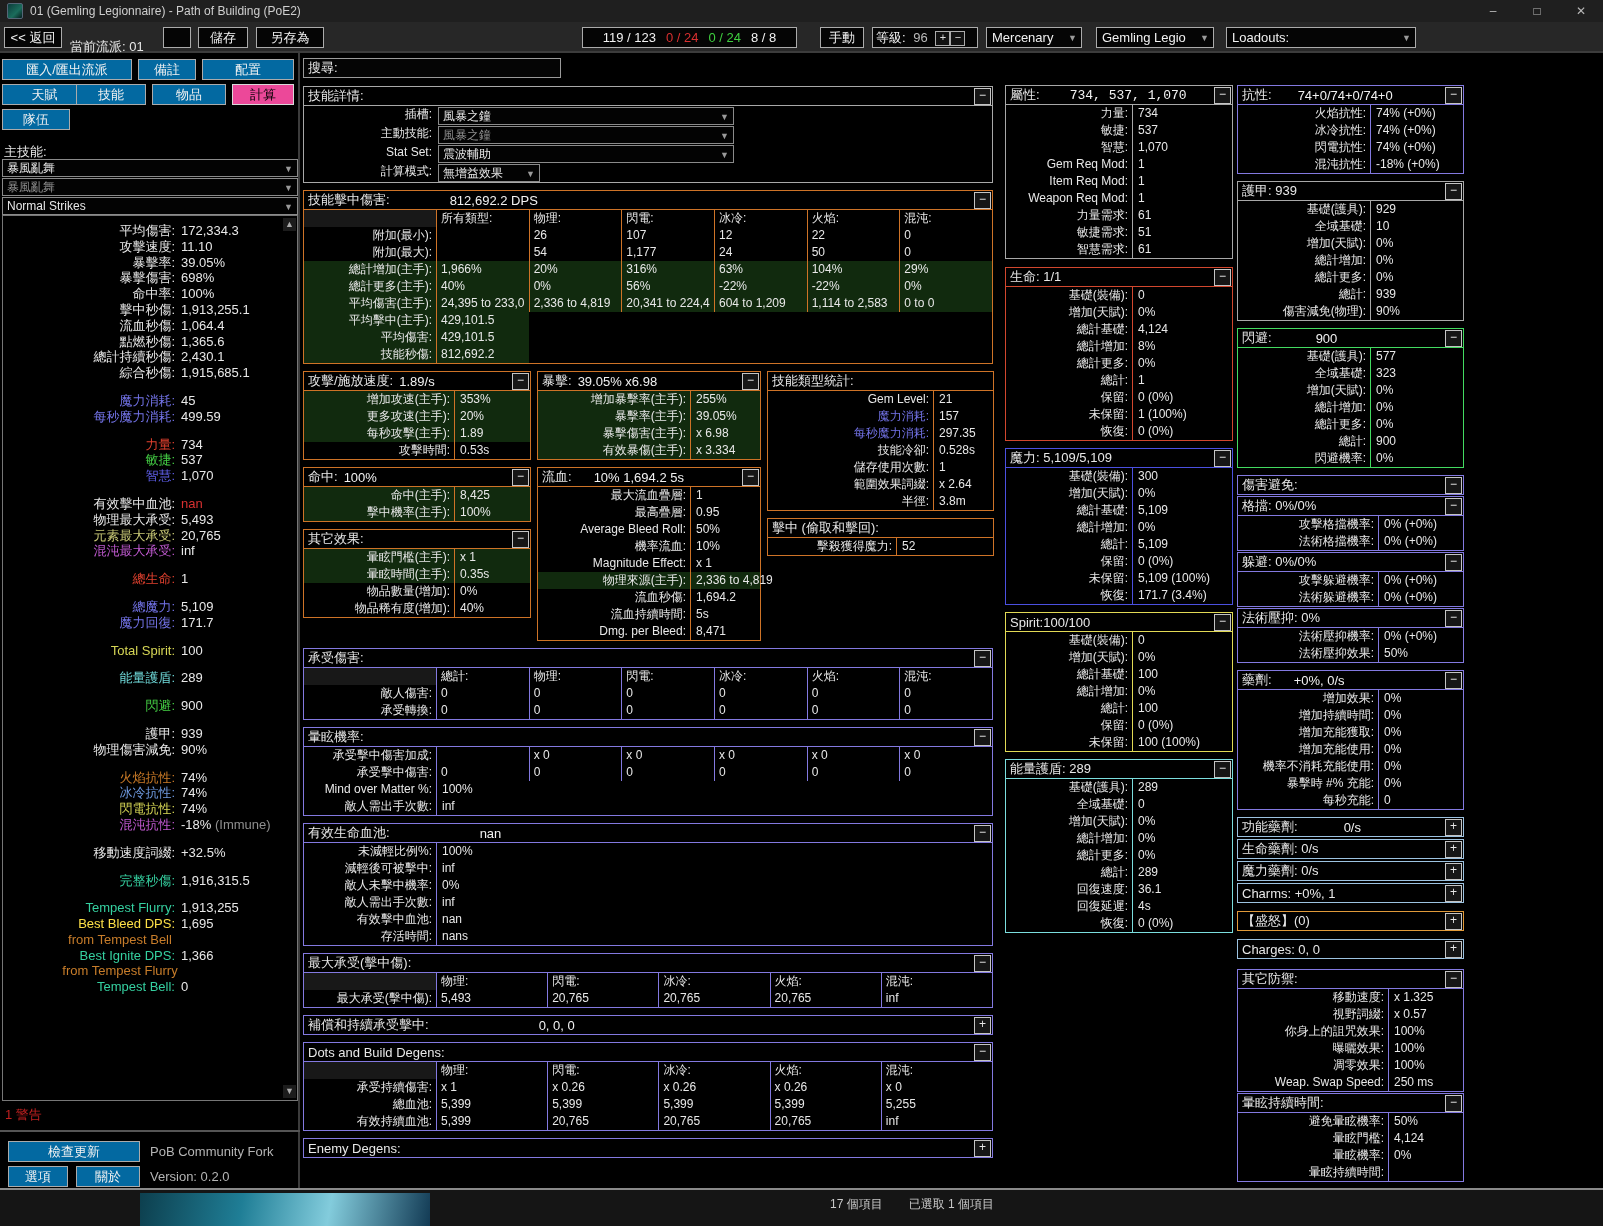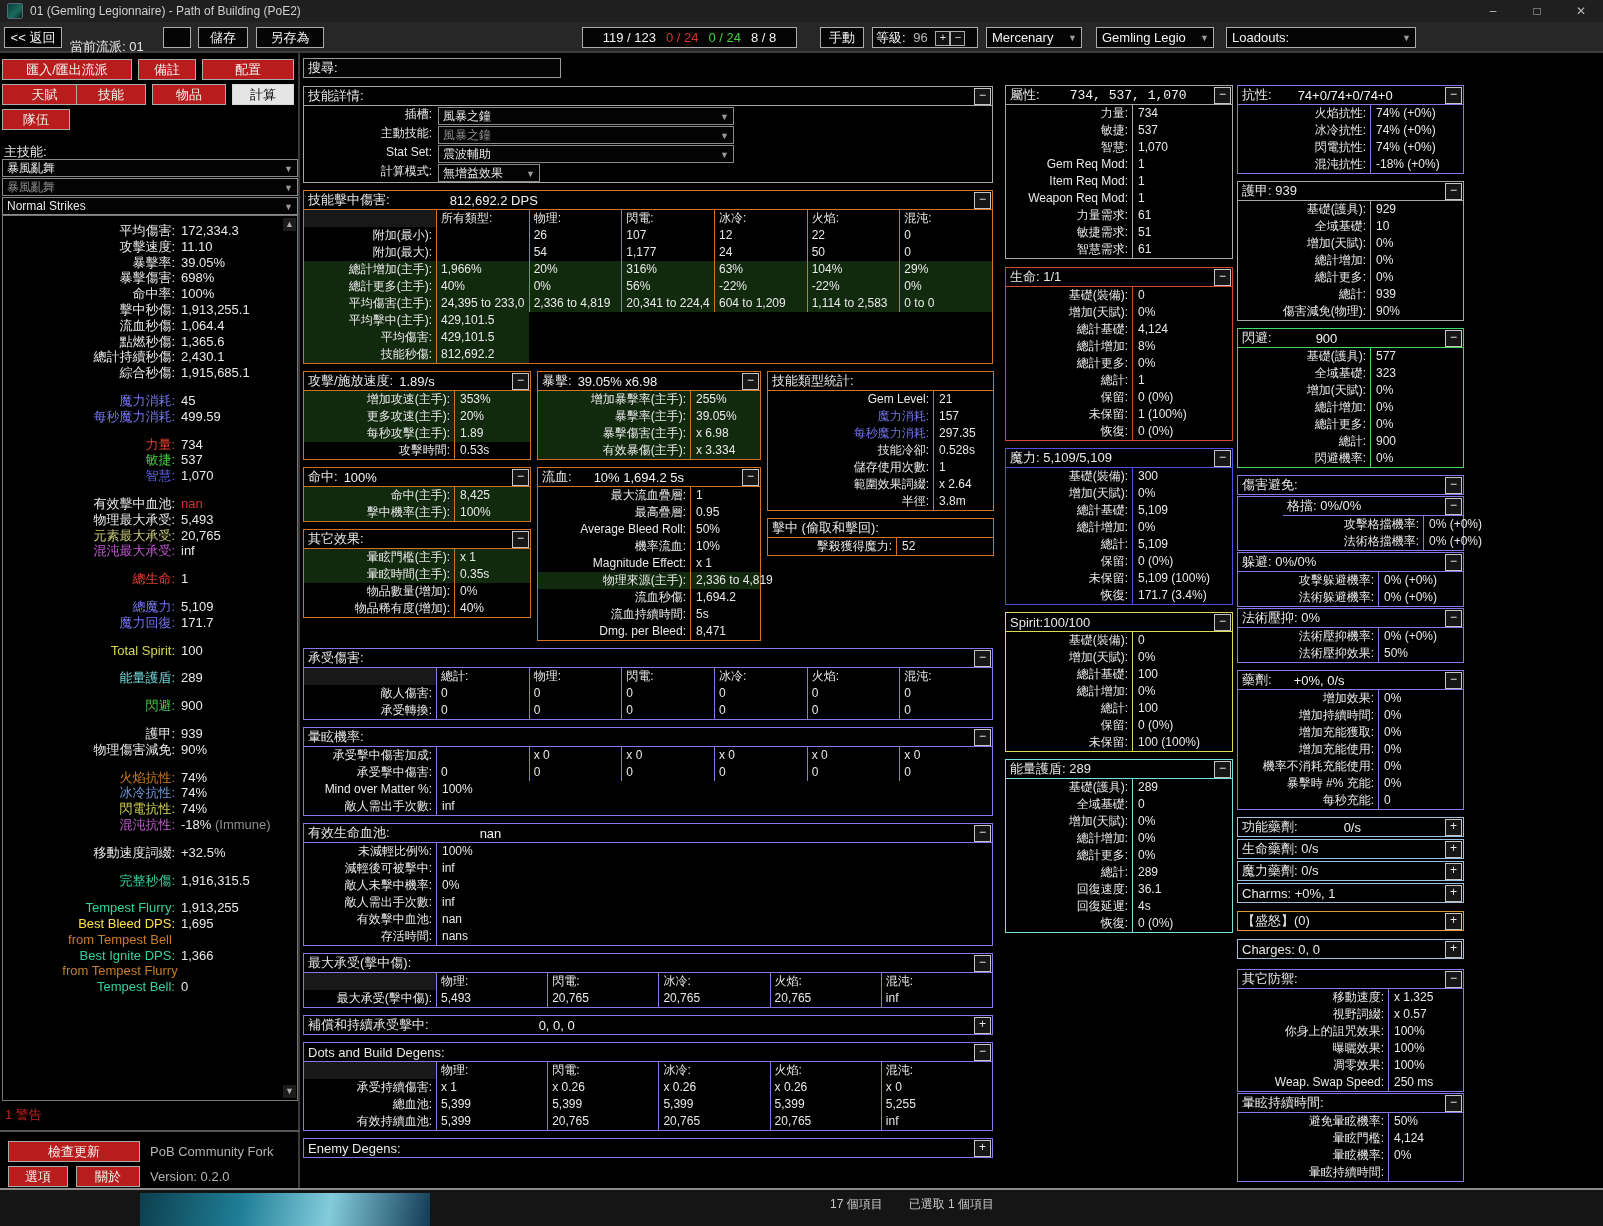--- a/index.html
+++ b/index.html
@@ -15,23 +15,23 @@
   .toolbar{position:absolute;left:0;top:22px;width:100%;height:31px;background:#272727;
            border-bottom:2px solid #3c3c3c;box-sizing:border-box}
   .tbtn,.tbox,.tdd{position:absolute;top:5px;height:21px;line-height:19px;background:#050505;
       border:1px solid #ababab;color:#f2f2f2;font-size:13px;box-sizing:border-box;text-align:center}
   .tlabel{position:absolute;top:14px;height:21px;line-height:21px;color:#e8e8e8;font-size:13px}
   .tdd{text-align:left;padding:0 16px 0 5px}
   .tdd .arr,.dd .arr{position:absolute;right:4px;top:1px;color:#9a9a9a;font-size:9px}
   .minibtn{display:inline-block;width:13px;height:13px;line-height:11px;border:1px solid #ababab;
            background:#111;color:#ddd;text-align:center;font-size:11px;vertical-align:middle}
   .sidebar{position:absolute;left:0;top:53px;width:300px;height:1137px;background:#000}
-  .sbtn{position:absolute;height:21px;line-height:19px;background:#b91c1c;border:1px solid #ababab;
+  .sbtn{position:absolute;height:21px;line-height:19px;background:#0369a1;border:1px solid #ababab;
         color:#f2f2f2;font-size:13px;box-sizing:border-box;text-align:center}
-  .sbtn.sel{background:#e5e5e5;color:#000;border-color:#d8d8d8}
+  .sbtn.sel{background:#ec4899;color:#000;border-color:#d8d8d8}
   .slabel{position:absolute;color:#e8e8e8;font-size:13px}
   .dd{position:relative;background:#030303;border:1px solid #8a8a8a;height:18px;line-height:16px;
       padding:0 14px 0 4px;box-sizing:border-box;font-size:12px;white-space:nowrap;overflow:hidden}
   .sdd{position:absolute;left:2px;width:296px}
   .statsbox{position:absolute;left:2px;top:162px;width:296px;height:886px;border:1px solid #777;
             box-sizing:border-box;padding-top:7px;overflow:hidden}
   .srow{display:grid;grid-template-columns:172px 1fr;line-height:15.8px;font-size:13px}
   .srow .sl{display:flex;justify-content:flex-end;white-space:nowrap}
   .srow .sv{padding-left:6px;white-space:nowrap}
   .snote{text-align:center;line-height:15.8px;font-size:13px;padding-right:60px}
@@ -1251,21 +1251,21 @@
         </div>
         <div class="kv"><span>0%</span></div>
       </div>
     </div>
     <div class="panel hdronly" style="--bc: #8379e0; margin-bottom: 1px;">
       <div class="phead">
         <span class="ttl">傷害避免:</span>
         <div class="cbtn">−</div>
       </div>
     </div>
-    <div class="panel" style="--bc: #8379e0; margin-bottom: 1px; padding-left: 45px;">
+    <div class="panel" style="--bc: #8379e0; margin-bottom: 1px;">
       <div class="phead">
         <span class="ttl">格擋: 0%/0%</span>
         <div class="cbtn">−</div>
       </div>
       <div class="kvrow" style="grid-template-columns: 140px 1fr;">
         <div class="kl">
           <span>攻擊格擋機率:</span>
         </div>
         <div class="kv"><span>0% (+0%)</span></div>
       </div>

